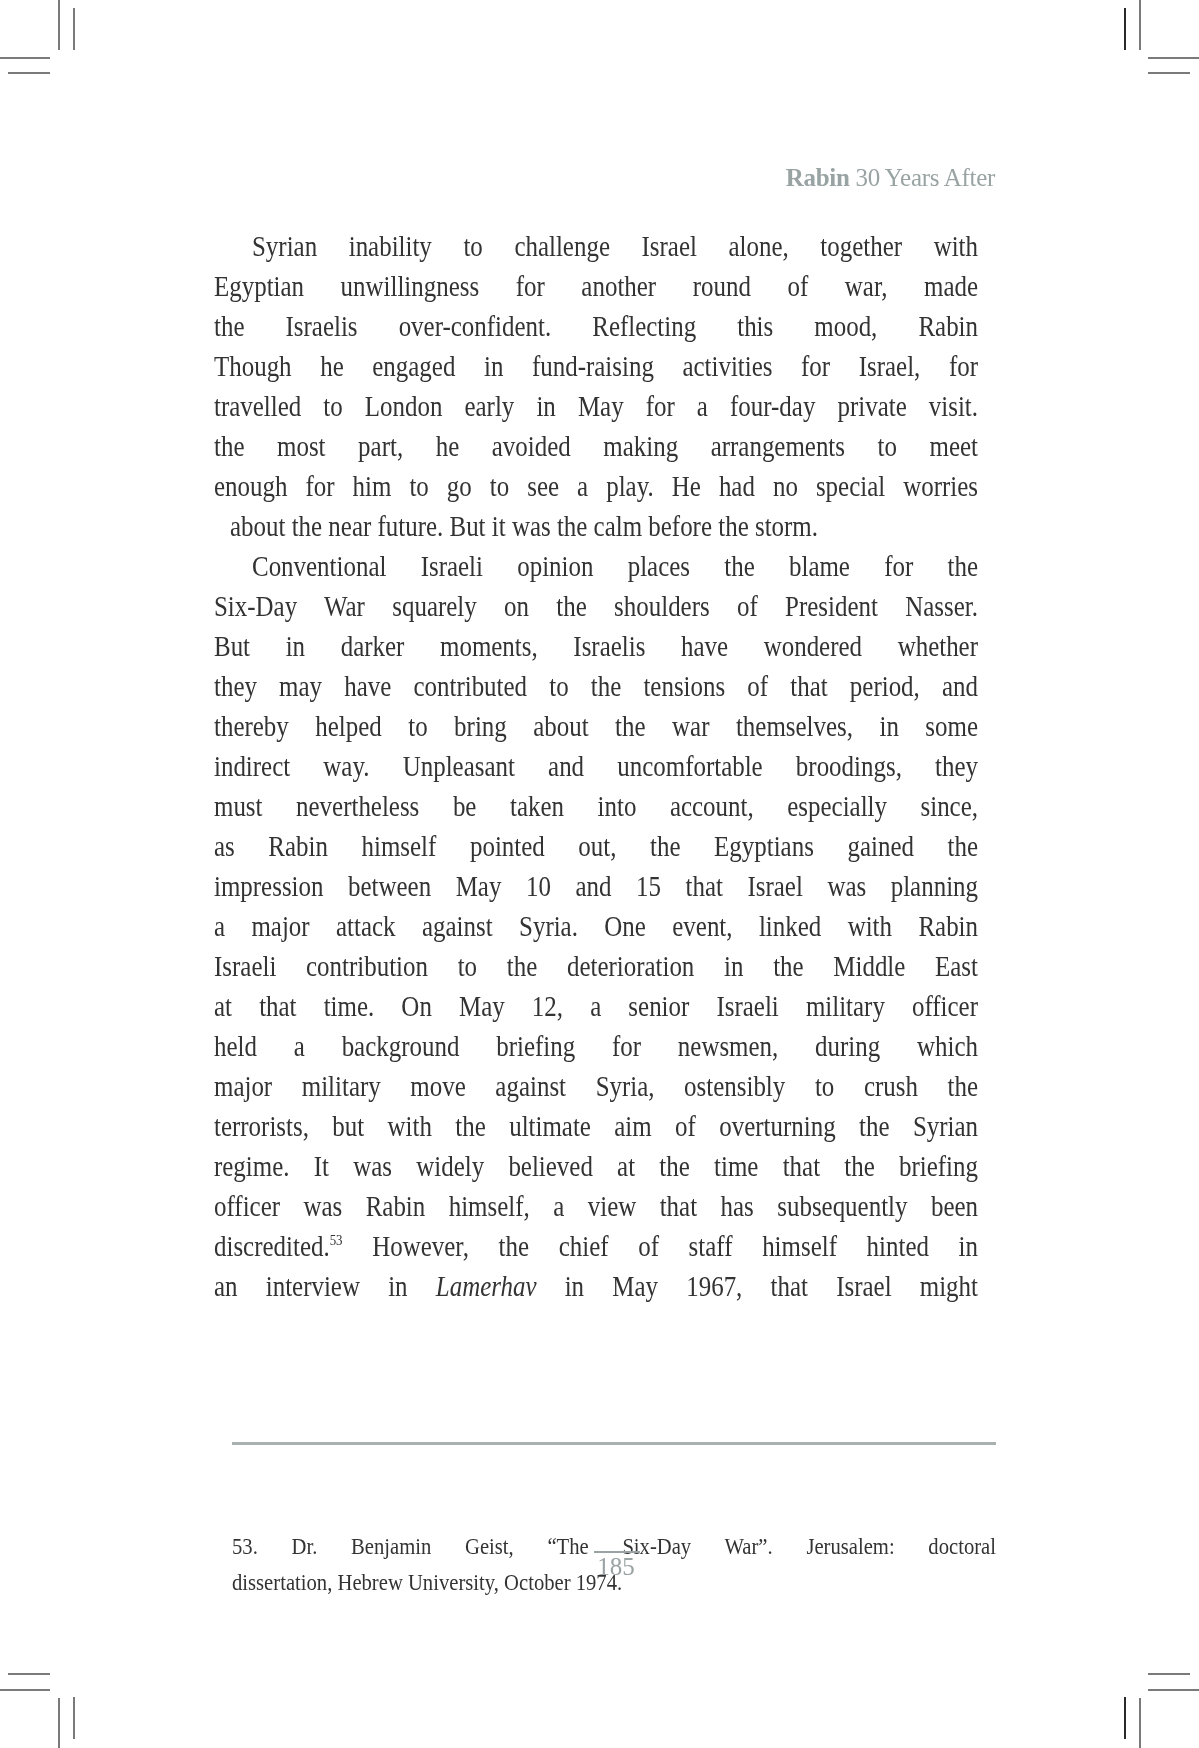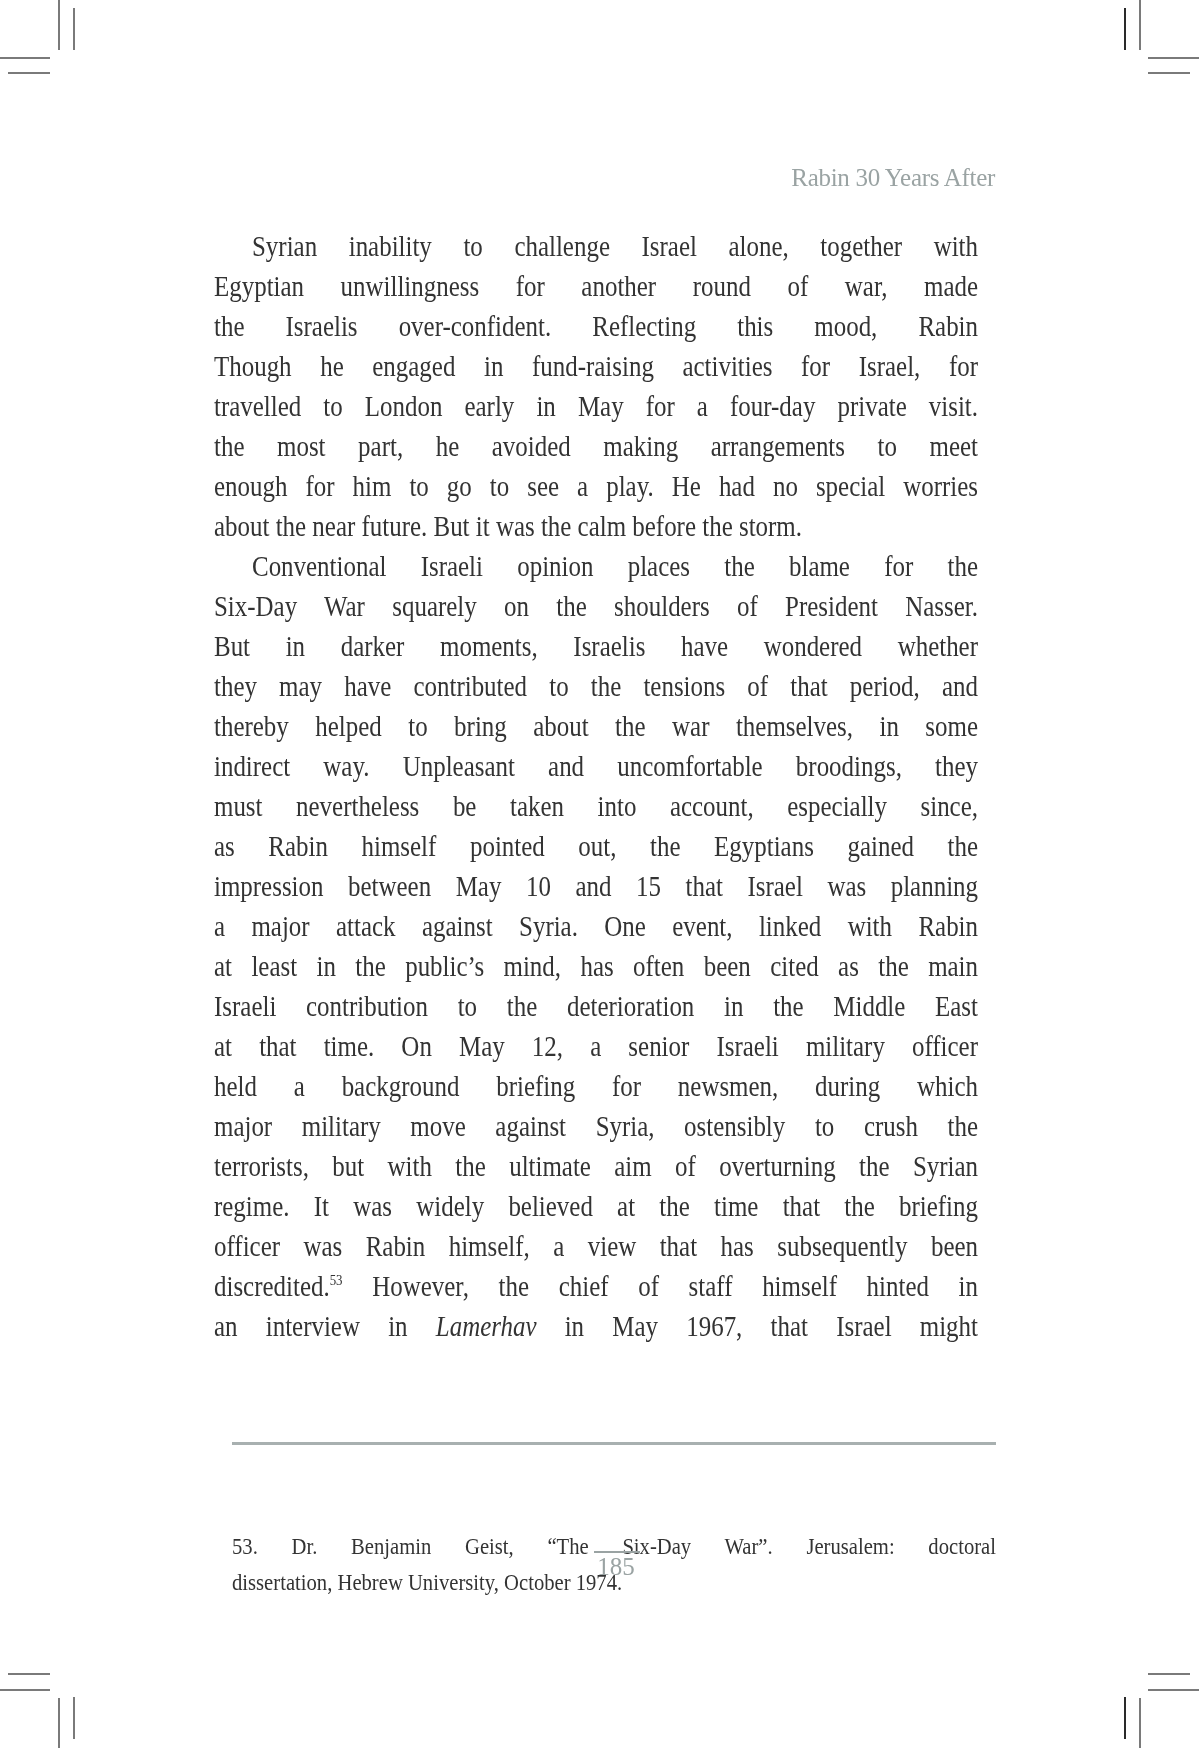--- a/index.html
+++ b/index.html
@@ -1,23 +1,23 @@
 <!DOCTYPE html>
 <html><head>
 <meta charset="utf-8">
 <style>
   html, body { margin:0; padding:0; background:#ffffff; }
   body { width:1199px; height:1748px; position:relative; overflow:hidden; font-family:"Liberation Serif", serif; color:#333333; }
   .crop { position:absolute; background:#7a7a7a; }
   .crop.dark { background:#2a2a2a; }
   .header { position:absolute; top:164px; right:204px; font-size:25px; color:#9aa3a3; white-space:nowrap; letter-spacing:-0.3px; }
-  .header b { font-weight:normal; }
+  .header b { font-weight:bold; }
   .body-text { position:absolute; left:214px; top:226px; width:764px; }
   .line { display:block; height:40px; line-height:40px; font-size:29px; text-align:justify; text-align-last:justify; white-space:nowrap; overflow:visible; }
-  .line.last { text-align-last:left; }
+  .line.last { text-align-last:left;margin-left:16px; }
   .line.indent { padding-left:38px; }
   .fit { display:inline-block; transform-origin:left center; white-space:nowrap; }
   sup { font-size:15px; line-height:0; vertical-align:super; }
   .rule { position:absolute; left:232px; top:1442px; width:764px; height:3px; background:#a8b0b0; }
   .foot { position:absolute; left:232px; top:1528px; width:764px; font-size:24px; color:#333; }
   .foot .fline { display:block; height:36px; line-height:36px; }
   .pagenum { position:absolute; left:591px; top:1545px; width:50px; text-align:center; font-size:25px; color:#9aa3a3; }
   .pagenum .overline { position:absolute; left:3px; top:6px; width:46px; height:2px; background:#9aa3a3; }
   .pagenum span { display:block; padding-top:8px; }
 </style>
@@ -60,21 +60,20 @@
     <div class="line indent"><span class="fit" style="transform: scaleX(0.86); word-spacing: 32.5868px;">Conventional Israeli opinion places the blame for the</span></div>
     <div class="line"><span class="fit" style="transform: scaleX(0.86); word-spacing: 24.5211px;">Six-Day War squarely on the shoulders of President Nasser.</span></div>
     <div class="line"><span class="fit" style="transform: scaleX(0.86); word-spacing: 34.1849px;">But in darker moments, Israelis have wondered whether</span></div>
     <div class="line"><span class="fit" style="transform: scaleX(0.86); word-spacing: 18.5294px;">they may have contributed to the tensions of that period, and</span></div>
     <div class="line"><span class="fit" style="transform: scaleX(0.86); word-spacing: 23.5413px;">thereby helped to bring about the war themselves, in some</span></div>
     <div class="line"><span class="fit" style="transform: scaleX(0.86); word-spacing: 31.3328px;">indirect way. Unpleasant and uncomfortable broodings, they</span></div>
     <div class="line"><span class="fit" style="transform: scaleX(0.86); word-spacing: 31.7719px;">must nevertheless be taken into account, especially since,</span></div>
     <div class="line"><span class="fit" style="transform: scaleX(0.86); word-spacing: 31.8141px;">as Rabin himself pointed out, the Egyptians gained the</span></div>
     <div class="line"><span class="fit" style="transform: scaleX(0.86); word-spacing: 21.3035px;">impression between May 10 and 15 that Israel was planning</span></div>
     <div class="line"><span class="fit" style="transform: scaleX(0.86); word-spacing: 23.4545px;">a major attack against Syria. One event, linked with Rabin</span></div>
-    <div class="line"><span class="fit" style="transform: scaleX(0.86); word-spacing: 15.3084px;">at least in the public’s mind, has often been cited as the main</span></div>
     <div class="line"><span class="fit" style="transform: scaleX(0.86); word-spacing: 27.2907px;">Israeli contribution to the deterioration in the Middle East</span></div>
     <div class="line"><span class="fit" style="transform: scaleX(0.86); word-spacing: 24.3044px;">at that time. On May 12, a senior Israeli military officer</span></div>
     <div class="line"><span class="fit" style="transform: scaleX(0.86); word-spacing: 35.5621px;">held a background briefing for newsmen, during which</span></div>
     <div class="line"><span class="fit" style="transform: scaleX(0.86); word-spacing: 27.1813px;">major military move against Syria, ostensibly to crush the</span></div>
     <div class="line"><span class="fit" style="transform: scaleX(0.86); word-spacing: 19.958px;">terrorists, but with the ultimate aim of overturning the Syrian</span></div>
     <div class="line"><span class="fit" style="transform: scaleX(0.86); word-spacing: 20.9513px;">regime. It was widely believed at the time that the briefing</span></div>
     <div class="line"><span class="fit" style="transform: scaleX(0.86); word-spacing: 20.0222px;">officer was Rabin himself, a view that has subsequently been</span></div>
     <div class="line"><span class="fit" style="transform: scaleX(0.86); word-spacing: 27.2418px;"><span>discredited.</span><sup>53</sup><span> However, the chief of staff himself hinted in</span></span></div>
     <div class="line"><span class="fit" style="transform: scaleX(0.86); word-spacing: 25.5622px;"><span>an interview in </span><i>Lamerhav</i><span> in May 1967, that Israel might</span></span></div>
   </div>

